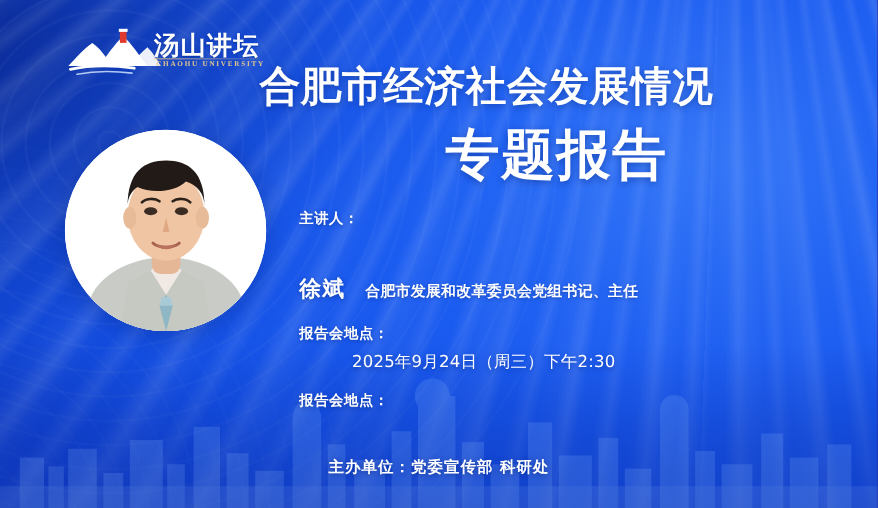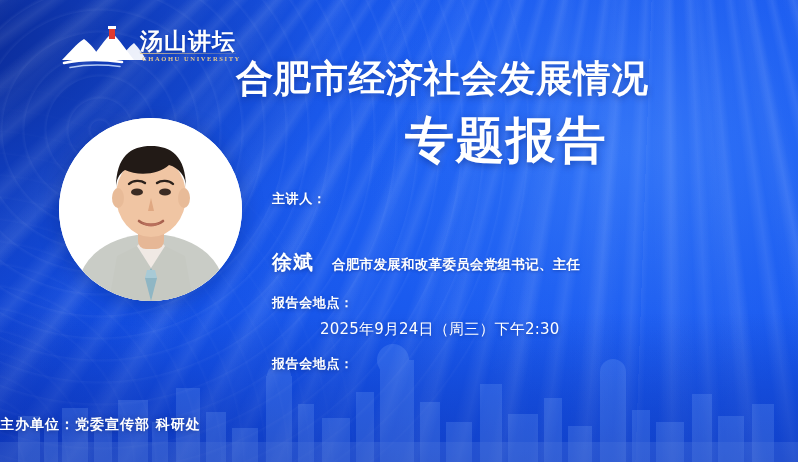--- a/index.html
+++ b/index.html
@@ -224,20 +224,21 @@
     margin-left: 48px;
   }
   .group-time { margin-top: 18px; }
   .group-place { margin-top: 16px; }
 
   
   .footer {
     position: absolute;
     left: 0; right: 0;
     top: 416px;
+    text-align: center;
     font-family: "DejaVu Sans", "Liberation Sans", sans-serif;
     font-size: 14px;
     font-weight: 700;
     color: #ffffff;
     letter-spacing: 1px;
     text-shadow: 0 1px 5px rgba(4,26,95,0.50);
   }
 </style>
 </head>
 <body>

